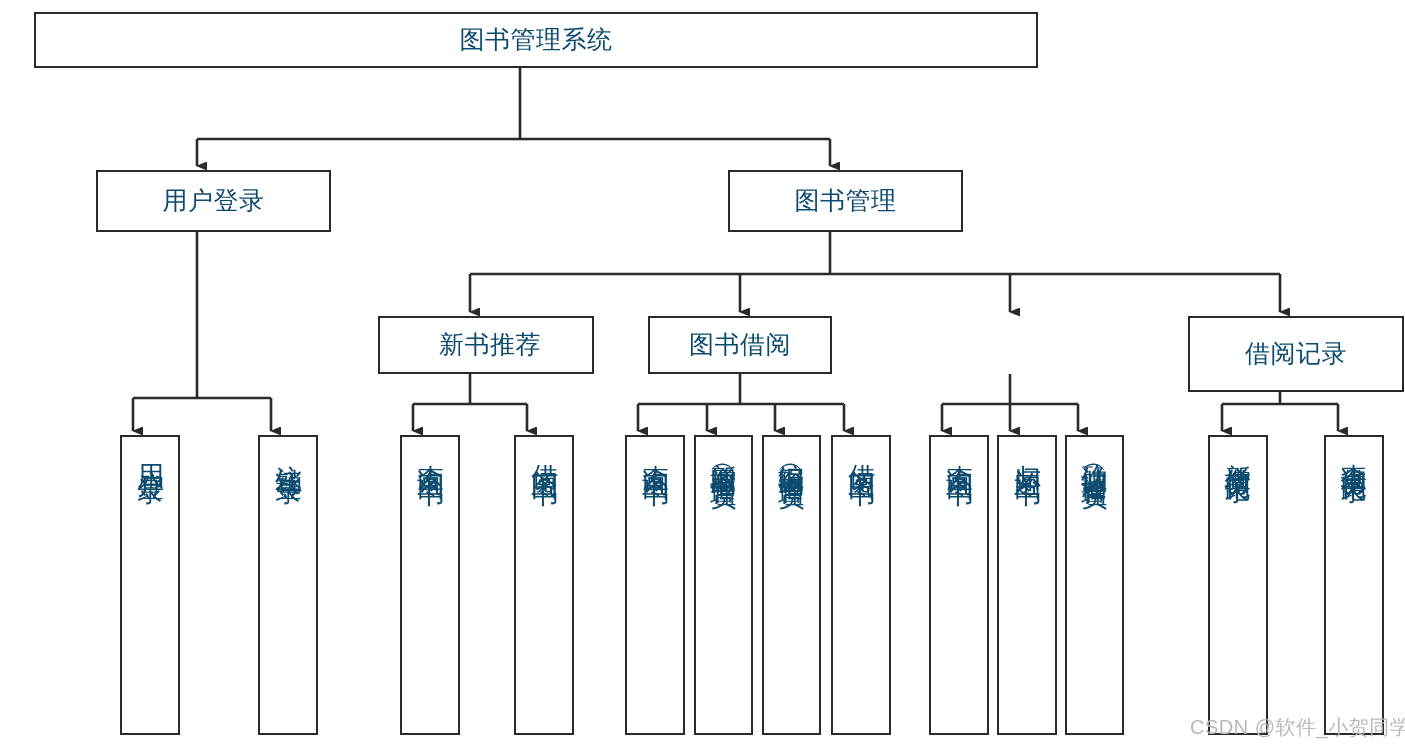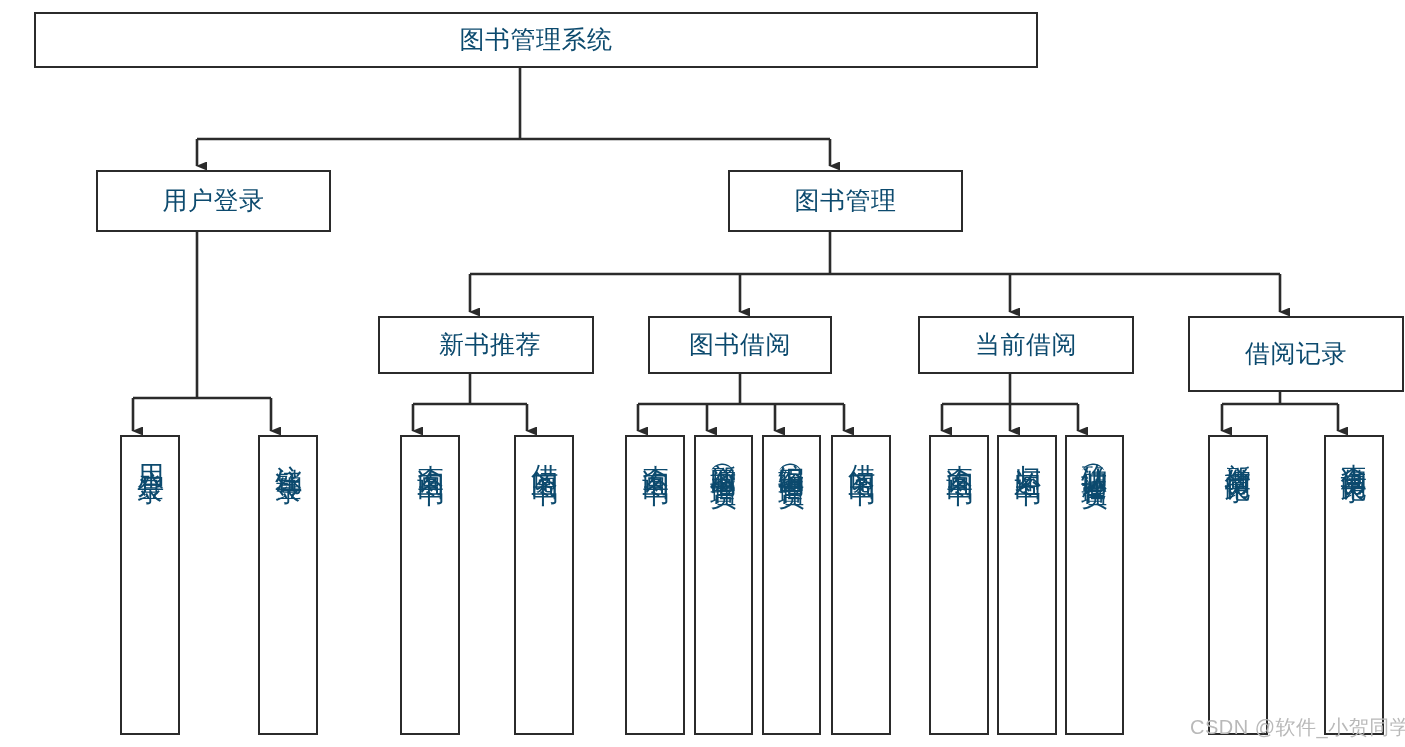--- a/index.html
+++ b/index.html
@@ -135,23 +135,20 @@
   <div class="node horiz" style="left:712px;top:170px;width:235px;height:62px;">
     <span class="lbl">图书管理</span>
   </div>
 
   <div class="node horiz" style="left:362px;top:316px;width:216px;height:58px;padding-left:8px;">
     <span class="lbl">新书推荐</span>
   </div>
   <div class="node horiz" style="left:632px;top:316px;width:184px;height:58px;">
     <span class="lbl">图书借阅</span>
   </div>
-  <div class="node horiz" style="left:902px;top:316px;width:216px;height:58px;">
-    <span class="lbl">当前借阅</span>
-  </div>
   <div class="node horiz" style="left:1172px;top:316px;width:216px;height:76px;">
     <span class="lbl">借阅记录</span>
   </div>
 
   <div class="node vert" style="left:104px;top:435px;width:60px;height:300px;">
     <span class="lbl">用户登录</span>
   </div>
   <div class="node vert" style="left:242px;top:435px;width:60px;height:300px;">
     <span class="lbl">注销登录</span>
   </div>

